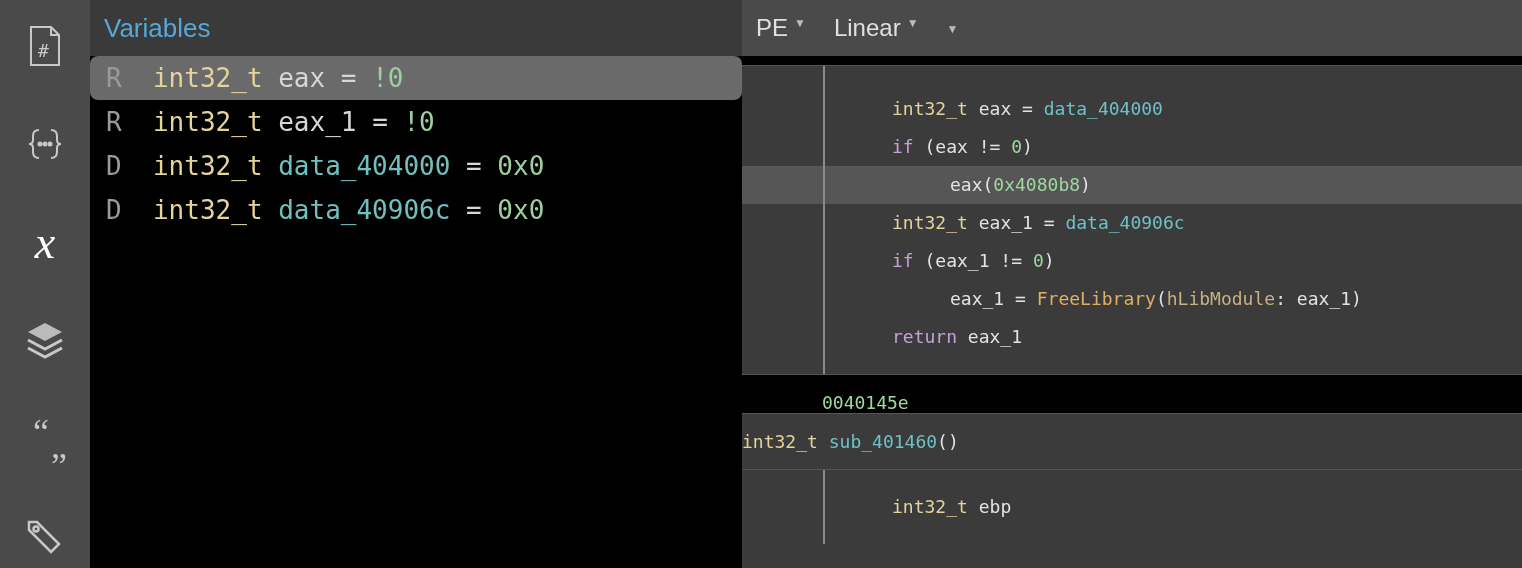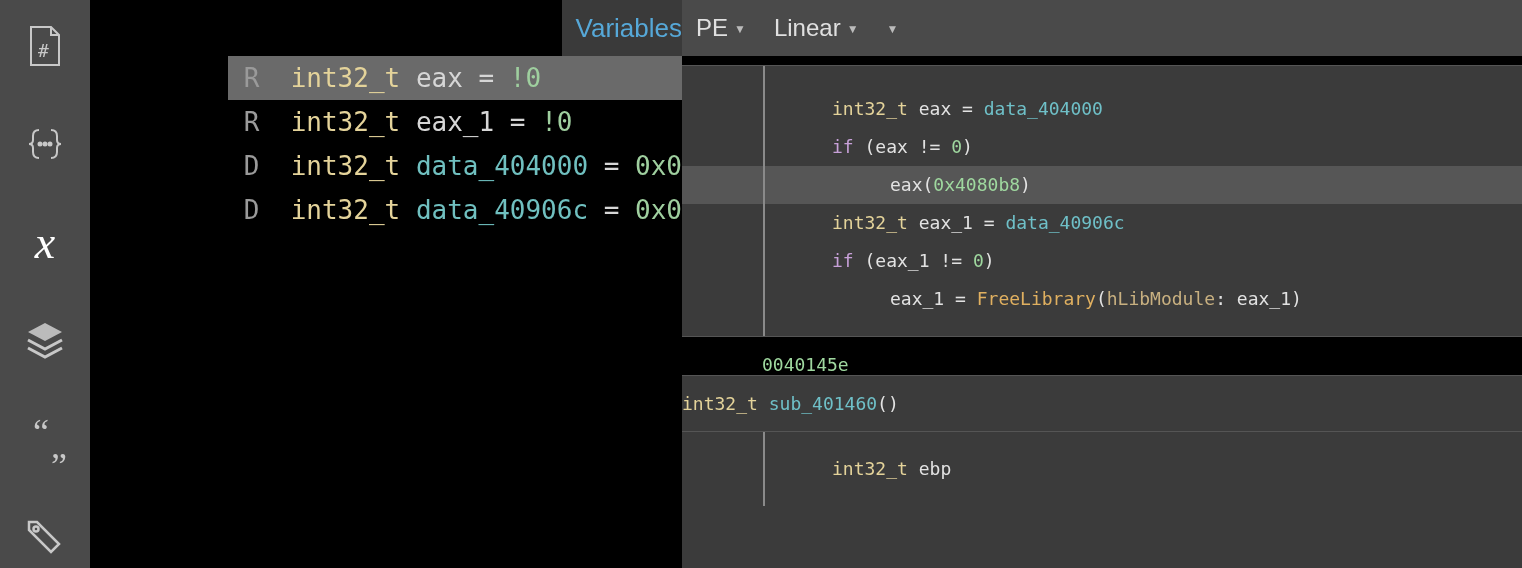--- a/index.html
+++ b/index.html
@@ -35,26 +35,25 @@
     justify-content: center;
     color: #c8c8c8;
     cursor: pointer;
   }
   .iconstrip .iconbtn.active {
     color: #ffffff;
   }
   .iconstrip .iconbtn svg { display:block; }
   
   .varpanel {
-    width: 592px;
+    width: 652px;
     background: #000000;
     display: flex;
     flex-direction: column;
     font-size: 26px;
-    align-items: flex-end;
   }
   .varpanel .title {
     height: 56px;
     line-height: 56px;
     padding-left: 14px;
     color: #56a8d8;
     background: #3a3a3a;
     font-family: -apple-system, "Segoe UI", sans-serif;
     font-size: 26px;
     cursor: pointer;
@@ -65,20 +64,21 @@
   }
   .varrow {
     height: 44px;
     line-height: 44px;
     padding-left: 16px;
     white-space: pre;
     cursor: pointer;
   }
   .varrow.selected {
     background: #6a6a6a;
+    border-radius: 8px;
   }
   .kind { color: #9a9a9a; }
   .type { color: #e4d39a; }
   .ident { color: #d6d6d6; }
   .ident.dataref { color: #70c0c0; }
   .punct { color: #d6d6d6; }
   .val   { color: #9fcf9f; }
   
   .rightside {
     flex: 1;
@@ -92,21 +92,21 @@
     display: flex;
     align-items: center;
     gap: 28px;
     padding-left: 14px;
     font-family: -apple-system, "Segoe UI", sans-serif;
     font-size: 24px;
     color: #e0e0e0;
   }
   .topbar .drop {
     display: flex;
-    align-items: center;
+    align-items: flex-start;
     gap: 6px;
     cursor: pointer;
   }
   .topbar .caret {
     font-size: 12px;
     color: #bbb;
     margin-top: 2px;
   }
   .codearea {
     flex: 1;
@@ -253,20 +253,21 @@
         <div class="code-line indent1"><span class="kw">if </span><span class="idtok">(eax != </span><span class="numtok">0</span><span class="idtok">)</span></div>
 
         <div class="code-line indent2 highlight"><span class="idtok">eax(</span><span class="numtok">0x4080b8</span><span class="idtok">)</span></div>
 
         <div class="code-line indent1"><span class="typetok">int32_t </span><span class="idtok">eax_1</span><span class="idtok"> = </span><span class="datatok">data_40906c</span></div>
 
         <div class="code-line indent1"><span class="kw">if </span><span class="idtok">(eax_1 != </span><span class="numtok">0</span><span class="idtok">)</span></div>
 
         <div class="code-line indent2"><span class="idtok">eax_1 = </span><span class="functok">FreeLibrary</span><span class="idtok">(</span><span class="argname">hLibModule</span><span class="idtok">: </span><span class="idtok">eax_1</span><span class="idtok">)</span></div>
 
+        <div class="code-line indent1"><span class="kw">return </span><span class="idtok">eax_1</span></div>
       </div>
 
       <div class="addr-sep"><span>0040145e</span></div>
 
       <div class="proto-row"><span class="typetok">int32_t </span><span class="datatok">sub_401460</span><span class="idtok">()</span></div>
 
       <div class="code-block sub-body codewrap">
         <div class="vguide"></div>
         <div class="code-line indent1"><span class="typetok">int32_t </span><span class="idtok">ebp</span></div>
       </div>

